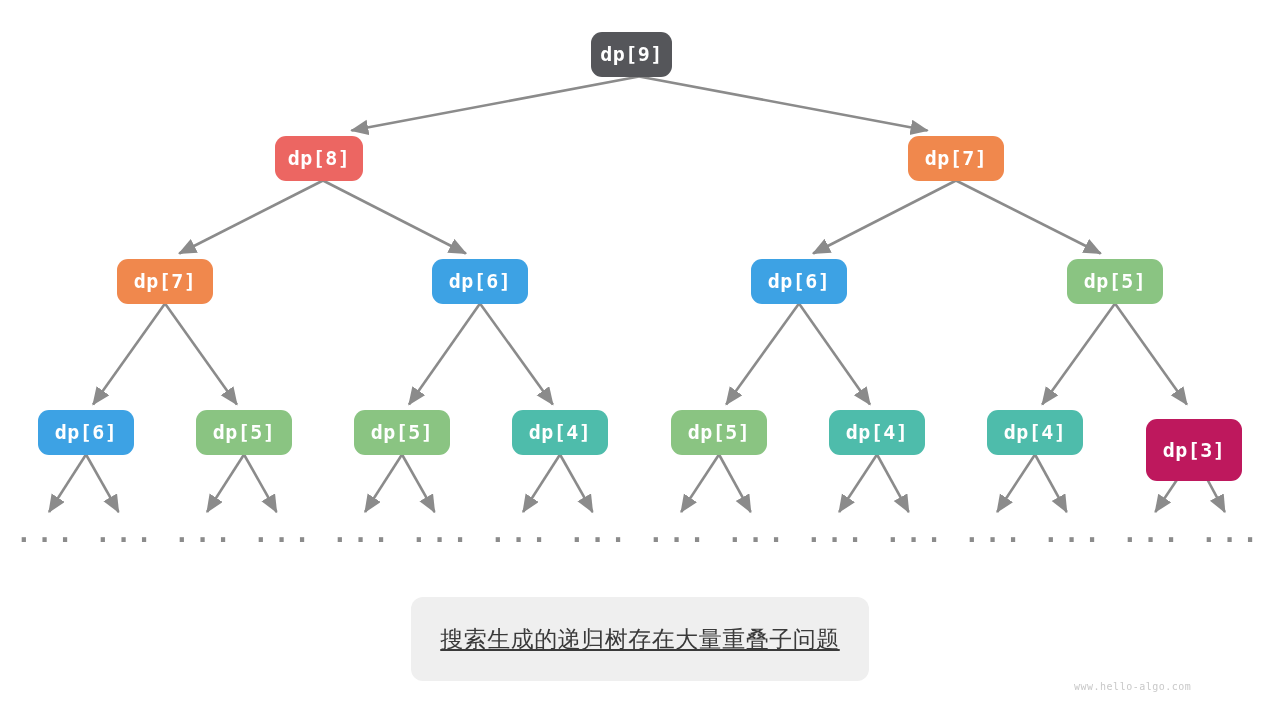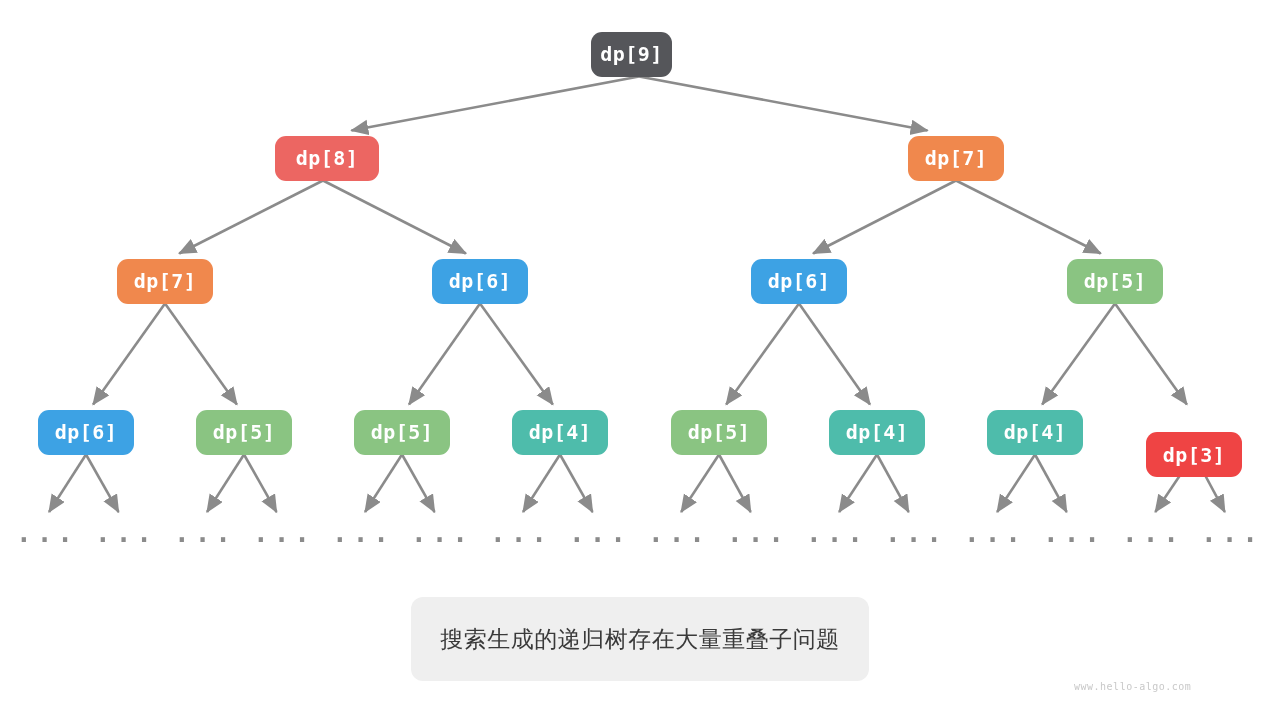--- a/index.html
+++ b/index.html
@@ -51,20 +51,21 @@
     width: 458px;
     height: 84px;
     border-radius: 12px;
     display: flex;
     flex-direction: column;
     align-items: center;
     justify-content: center;
     font-size: 23px;
     line-height: 38px;
     letter-spacing: 0.5px;
+    text-decoration: underline;
   }
   #caption-box .sup {
     font-size: 0.72em;
     font-weight: bold;
     vertical-align: super;
     font-family: "DejaVu Sans Mono", monospace;
   }
   #watermark {
     position: absolute;
     left: 1074px;
@@ -114,34 +115,34 @@
         <line x1="877" y1="454.5" x2="908.68" y2="512" stroke="#8b8b8b" stroke-width="2.6" marker-end="url(#ah)"></line>
         <line x1="1035" y1="454.5" x2="997.16" y2="512" stroke="#8b8b8b" stroke-width="2.6" marker-end="url(#ah)"></line>
         <line x1="1035" y1="454.5" x2="1066.68" y2="512" stroke="#8b8b8b" stroke-width="2.6" marker-end="url(#ah)"></line>
         <line x1="1194" y1="454.5" x2="1155.28" y2="512" stroke="#8b8b8b" stroke-width="2.6" marker-end="url(#ah)"></line>
         <line x1="1194" y1="454.5" x2="1224.8" y2="512" stroke="#8b8b8b" stroke-width="2.6" marker-end="url(#ah)"></line>
       </g>
   </svg>
 
   <div id="nodes-layer">
       <div class="tree-node" style="left: 591px; top: 31.5px; width: 81px; height: 45px; background: rgb(85, 86, 90); color: rgb(255, 255, 255);">dp[9]</div>
-      <div class="tree-node" style="left: 275px; top: 135.5px; width: 104px; height: 45px; background: rgb(236, 102, 98); color: rgb(255, 255, 255);">dp[8]</div>
+      <div class="tree-node" style="left: 275px; top: 135.5px; width: 88px; height: 45px; background: rgb(236, 102, 98); color: rgb(255, 255, 255);">dp[8]</div>
       <div class="tree-node" style="left: 908px; top: 135.5px; width: 96px; height: 45px; background: rgb(240, 136, 77); color: rgb(255, 255, 255);">dp[7]</div>
       <div class="tree-node" style="left: 117px; top: 258.5px; width: 96px; height: 45px; background: rgb(240, 136, 77); color: rgb(255, 255, 255);">dp[7]</div>
       <div class="tree-node" style="left: 432px; top: 258.5px; width: 96px; height: 45px; background: rgb(61, 162, 228); color: rgb(255, 255, 255);">dp[6]</div>
       <div class="tree-node" style="left: 751px; top: 258.5px; width: 96px; height: 45px; background: rgb(61, 162, 228); color: rgb(255, 255, 255);">dp[6]</div>
       <div class="tree-node" style="left: 1067px; top: 258.5px; width: 96px; height: 45px; background: rgb(138, 196, 130); color: rgb(255, 255, 255);">dp[5]</div>
       <div class="tree-node" style="left: 38px; top: 409.5px; width: 96px; height: 45px; background: rgb(61, 162, 228); color: rgb(255, 255, 255);">dp[6]</div>
       <div class="tree-node" style="left: 196px; top: 409.5px; width: 96px; height: 45px; background: rgb(138, 196, 130); color: rgb(255, 255, 255);">dp[5]</div>
       <div class="tree-node" style="left: 354px; top: 409.5px; width: 96px; height: 45px; background: rgb(138, 196, 130); color: rgb(255, 255, 255);">dp[5]</div>
       <div class="tree-node" style="left: 512px; top: 409.5px; width: 96px; height: 45px; background: rgb(78, 188, 171); color: rgb(255, 255, 255);">dp[4]</div>
       <div class="tree-node" style="left: 671px; top: 409.5px; width: 96px; height: 45px; background: rgb(138, 196, 130); color: rgb(255, 255, 255);">dp[5]</div>
       <div class="tree-node" style="left: 829px; top: 409.5px; width: 96px; height: 45px; background: rgb(78, 188, 171); color: rgb(255, 255, 255);">dp[4]</div>
       <div class="tree-node" style="left: 987px; top: 409.5px; width: 96px; height: 45px; background: rgb(78, 188, 171); color: rgb(255, 255, 255);">dp[4]</div>
-      <div class="tree-node" style="left: 1146px; top: 432px; width: 96px; height: 45px; background: #ef4444; color: rgb(255, 255, 255);">dp[3]</div>
+      <div class="tree-node" style="left: 1146px; top: 419px; width: 96px; height: 62px; background: #be185d; color: rgb(255, 255, 255);">dp[3]</div>
     </div>
 
   <div id="ellipsis-layer">
       <div class="ellipsis" style="left: 7px; top: 523px; color: rgb(139, 139, 139);">...</div>
       <div class="ellipsis" style="left: 86px; top: 523px; color: rgb(139, 139, 139);">...</div>
       <div class="ellipsis" style="left: 165px; top: 523px; color: rgb(139, 139, 139);">...</div>
       <div class="ellipsis" style="left: 244px; top: 523px; color: rgb(139, 139, 139);">...</div>
       <div class="ellipsis" style="left: 323px; top: 523px; color: rgb(139, 139, 139);">...</div>
       <div class="ellipsis" style="left: 402px; top: 523px; color: rgb(139, 139, 139);">...</div>
       <div class="ellipsis" style="left: 481px; top: 523px; color: rgb(139, 139, 139);">...</div>

